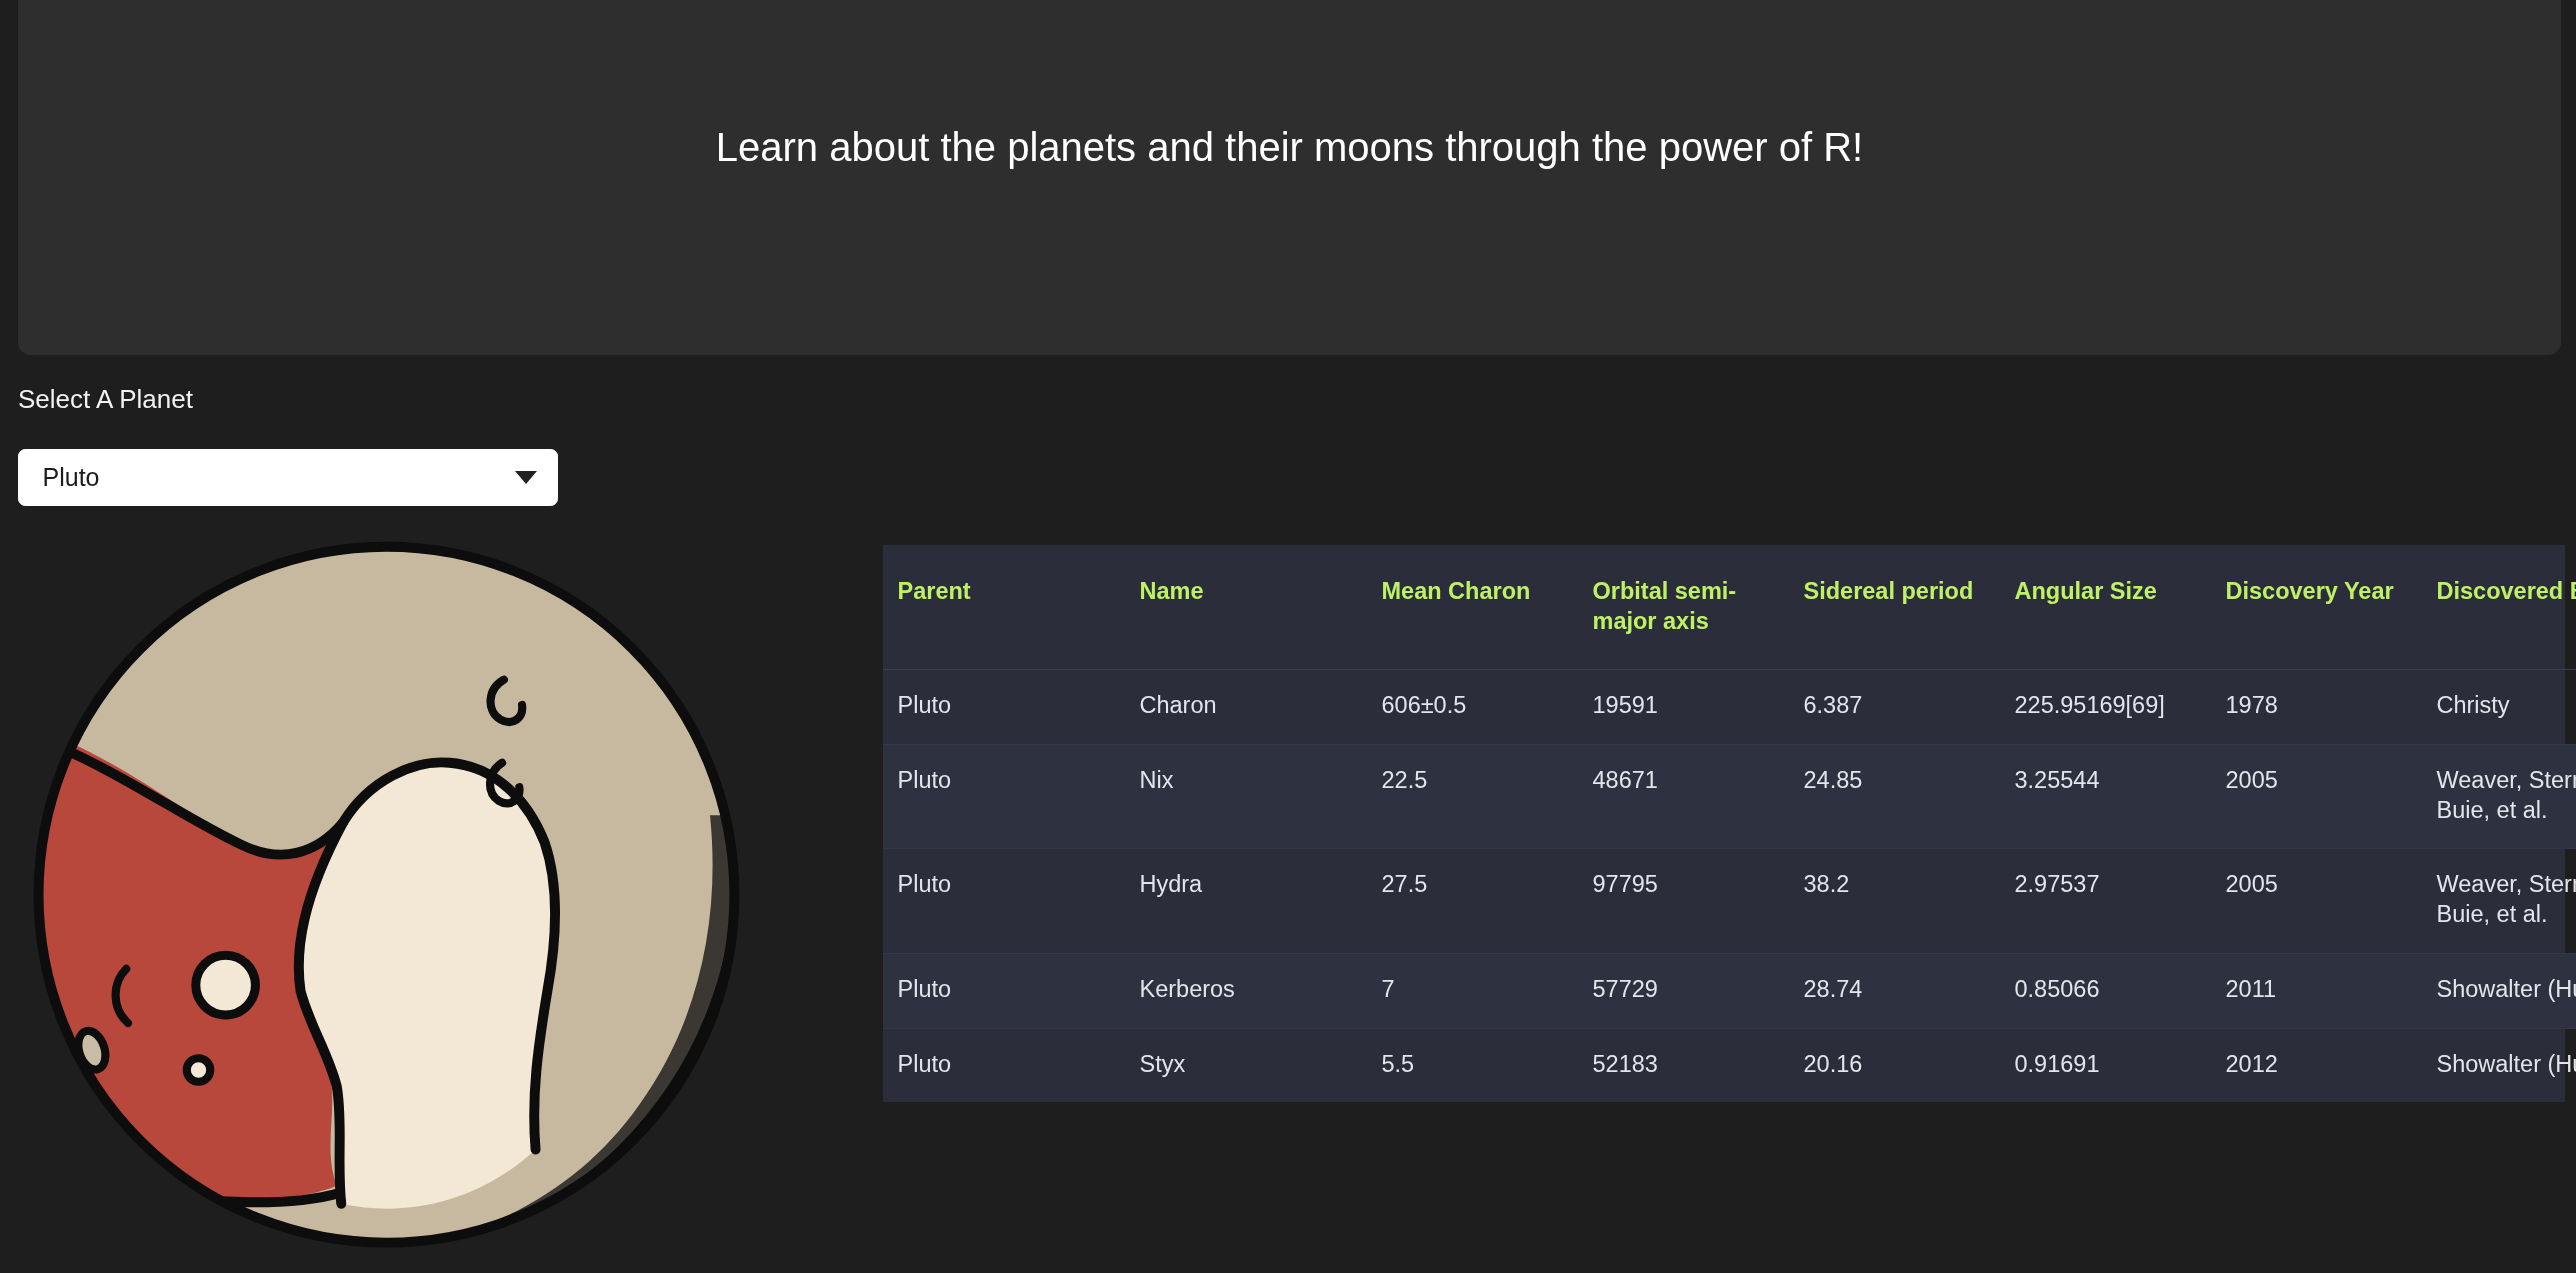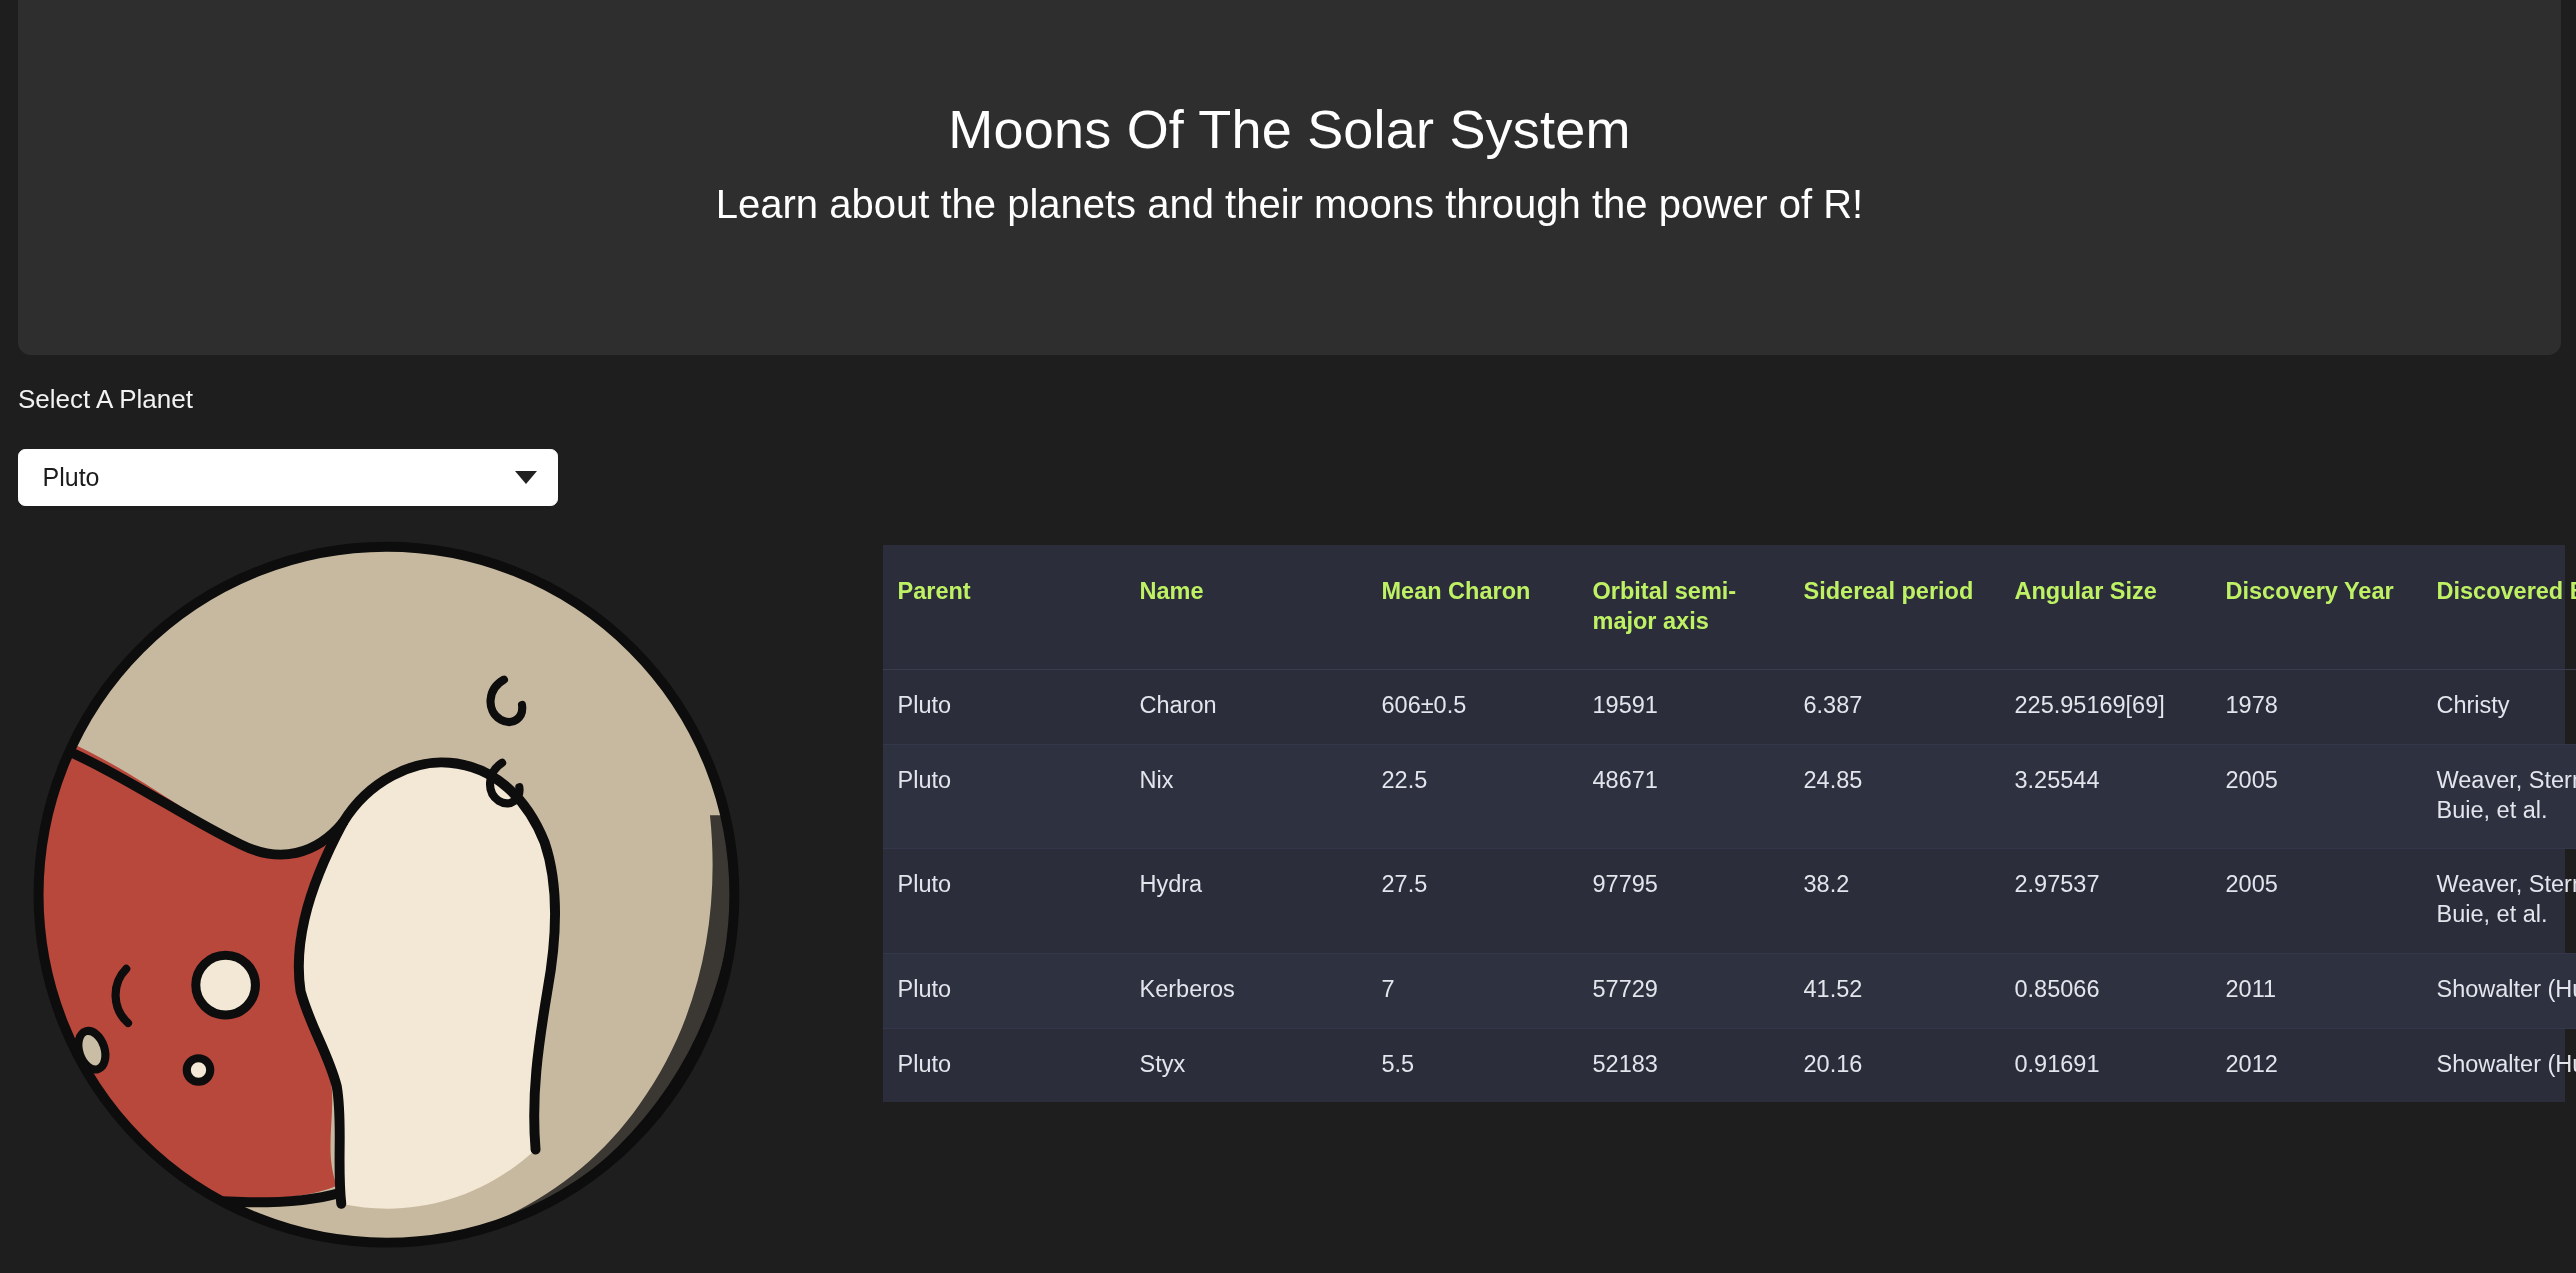--- a/index.html
+++ b/index.html
@@ -134,21 +134,20 @@
   th.c-axis,   td.c-axis     { width: 211px; }
   th.c-period, td.c-period   { width: 211px; }
   th.c-angular,td.c-angular  { width: 211px; }
   th.c-year,   td.c-year     { width: 211px; margin-top: 20px; }
   th.c-by,     td.c-by       { width: 231px; }
 </style>
 </head>
 <body>
 
 <div class="jumbotron">
-  <h1 class="app-title">Moons Of The Solar System</h1>
   <p class="app-subtitle">Learn about the planets and their moons through the power of R!</p>
 </div>
 
 <div class="select-label">Select A Planet</div>
 
 <div class="select-wrap">
   <div class="select-box">
     <span class="select-value">Pluto</span>
     <span class="chevron-down"></span>
   </div>
@@ -246,21 +245,21 @@
         <td class="c-period">38.2</td>
         <td class="c-angular">2.97537</td>
         <td class="c-year">2005</td>
         <td class="c-by">Weaver, Stern, Buie, et al.</td>
       </tr>
       <tr>
         <td class="c-parent">Pluto</td>
         <td class="c-name">Kerberos</td>
         <td class="c-radius">7</td>
         <td class="c-axis">57729</td>
-        <td class="c-period">41.52</td>
+        <td class="c-period">28.74</td>
         <td class="c-angular">0.85066</td>
         <td class="c-year">2011</td>
         <td class="c-by">Showalter (Hubble)</td>
       </tr>
       <tr>
         <td class="c-parent">Pluto</td>
         <td class="c-name">Styx</td>
         <td class="c-radius">5.5</td>
         <td class="c-axis">52183</td>
         <td class="c-period">20.16</td>

